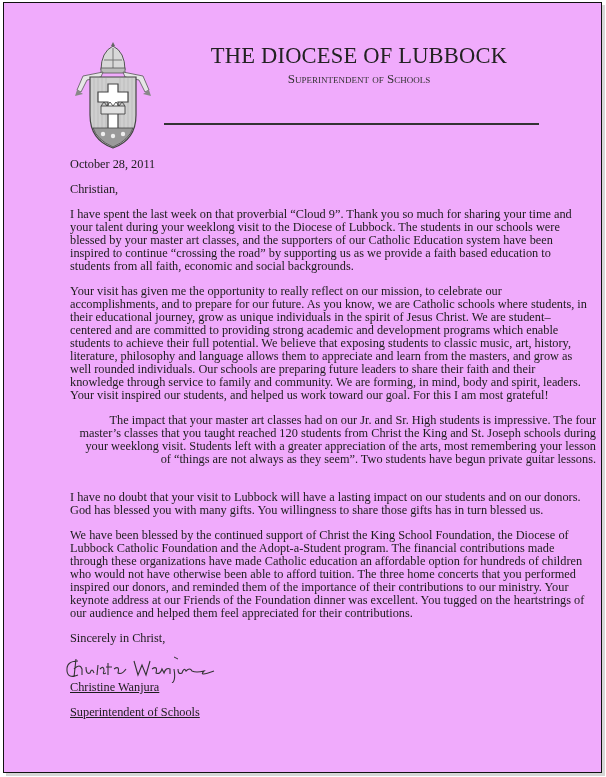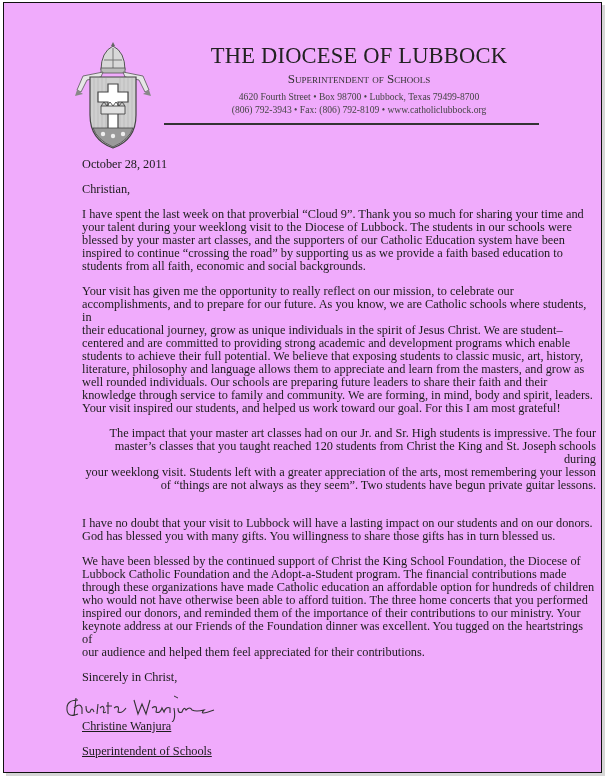--- a/index.html
+++ b/index.html
@@ -13,21 +13,21 @@
   .lh { position: absolute; font-family: "DejaVu Serif", "Liberation Serif", serif; color: #2a2a2a; }
   .lh-title { left: 200px; top: 40px; width: 310px; text-align: center; font-size: 22.5px; letter-spacing: 0.2px; font-family: "Liberation Serif", serif; color: #222; }
   .lh-sub { left: 200px; top: 68px; width: 310px; text-align: center; font-size: 13px; font-variant: small-caps; font-family: "Liberation Serif", serif; color: #333; }
   .lh-addr { left: 180px; top: 88px; width: 350px; text-align: center; font-size: 9.6px; font-family: "Liberation Serif", serif; color: #444; }
   .lh-phone { left: 180px; top: 101px; width: 350px; text-align: center; font-size: 9.6px; font-family: "Liberation Serif", serif; color: #444; }
   .rule { position: absolute; left: 160px; top: 120px; width: 375px; height: 2px; background: #333; }
   .body-text {
     position: absolute; left: 62px; top: 155px; width: 530px;
     font-family: "Liberation Serif", serif; font-size: 12.3px; line-height: 13px; color: #1c1c1c;
   }
-  .body-text p { margin: 0 0 12px 16px; white-space: pre-line; }
+  .body-text p { margin: 0 0 12px 4px; white-space: pre-line; }
   .body-text .date { margin-bottom: 12px; }
   .body-text .greet { margin-bottom: 12px; }
   .body-text .gap-extra { margin-bottom: 25px; text-align: right; }
   .closing { margin: 0; }
   .sig { height: 24px; position: relative; }
   .sig svg { position: absolute; left: -2px; top: -2px; }
   .sig-line { margin: 0; text-decoration: underline; }
 </style>
 </head>
 <body>
@@ -65,22 +65,20 @@
 
       <path d="M22 88 L62 88 Q58 100 42 107 Q26 100 22 88 Z" fill="#9a9a9a" stroke="#444" stroke-width="0.8"></path>
       <circle cx="32" cy="94" r="2.2" fill="#eee"></circle>
         <circle cx="42" cy="96" r="2.2" fill="#eee"></circle>
         <circle cx="52" cy="94" r="2.2" fill="#eee"></circle>
     </svg>
   </div>
 
   <div class="lh lh-title">THE DIOCESE OF LUBBOCK</div>
   <div class="lh lh-sub">Superintendent of Schools</div>
-  <div class="lh lh-addr">4620 Fourth Street  •  Box 98700  •  Lubbock, Texas 79499-8700</div>
-  <div class="lh lh-phone">(806) 792-3943  •  Fax: (806) 792-8109  •  www.catholiclubbock.org</div>
   <div class="rule"></div>
 
   <div class="body-text">
     <p class="date">October 28, 2011</p>
     <p class="greet">Christian,</p>
     <p>I have spent the last week on that proverbial “Cloud 9”.  Thank you so much for sharing your time and
 your talent during your weeklong visit to the Diocese of Lubbock.  The students in our schools were
 blessed by your master art classes, and the supporters of our Catholic Education system have been
 inspired to continue “crossing the road” by supporting us as we provide a faith based education to
 students from all faith, economic and social backgrounds.</p>

